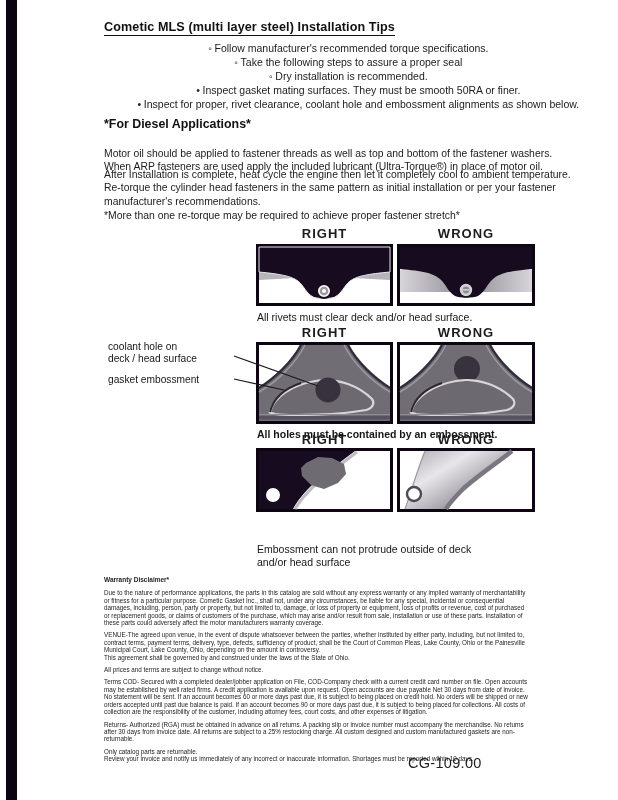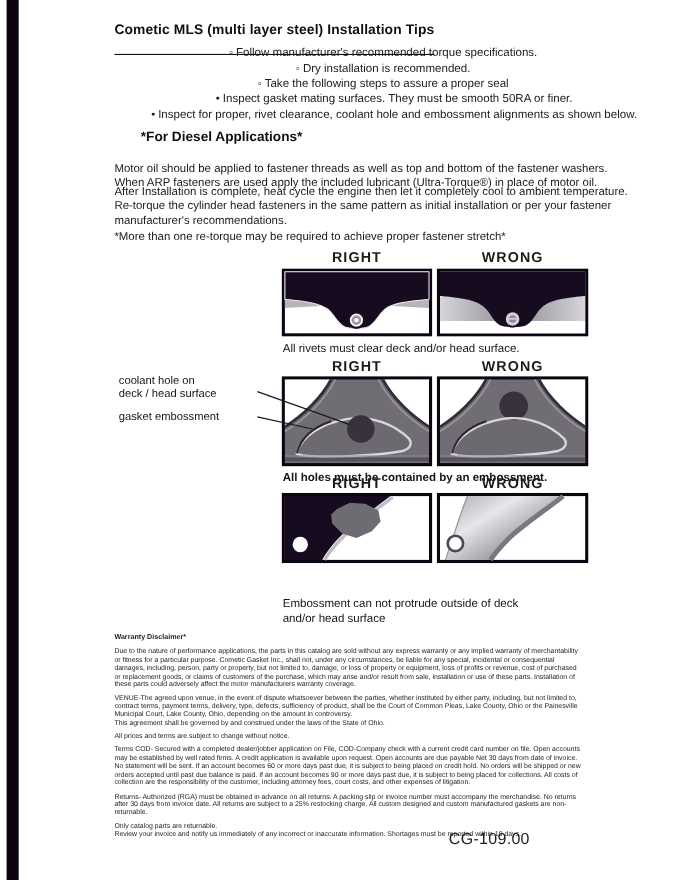--- a/index.html
+++ b/index.html
@@ -1,26 +1,26 @@
 <!DOCTYPE html>
 <html><head>
 <meta charset="utf-8">
 <style>
   html,body{margin:0;padding:0;background:#fff;}
   .page{position:relative;width:618px;height:800px;background:#ffffff;overflow:hidden;
         font-family:"Liberation Sans",sans-serif;color:#1b1b1b;}
   .abs{position:absolute;}
   .edge-bar{left:6px;top:0;width:11px;height:800px;background:#0b0410;}
   .title{left:104px;top:20px;font-size:12.6px;font-weight:bold;color:#111;
-         border-bottom:1.6px solid #111;padding-bottom:15px;letter-spacing:.1px;}
+         border-bottom:1.6px solid #111;padding-bottom:1px;letter-spacing:.1px;}
   .intro{left:92px;top:41px;width:510px;font-size:10.5px;line-height:14px;}
   .intro .row{white-space:nowrap;text-align:center;}
   .intro .sub{margin-left:20px;}
   .mark{display:inline-block;width:9px;color:#222;}
-  .diesel-h{left:104px;top:117px;font-size:12.4px;font-weight:bold;color:#111;margin-left:24px;}
+  .diesel-h{left:104px;top:117px;font-size:12.4px;font-weight:bold;color:#111;}
   .para{left:104px;width:478px;font-size:10.4px;line-height:13.4px;}
   .p1{top:135px;margin-top:12px;}
   .p2{top:168px;}
   .note{left:104px;top:210px;font-size:10.4px;}
   .dlabel{font-size:13px;font-weight:600;letter-spacing:1px;color:#1c1c1c;text-align:center;}
   .lbl-r1a{left:256px;top:226px;width:137px;}
   .lbl-r1b{left:397px;top:226px;width:138px;}
   .lbl-r2a{left:256px;top:325px;width:137px;}
   .lbl-r2b{left:397px;top:325px;width:138px;}
   .lbl-r3a{left:256px;top:432px;width:137px;}
@@ -50,22 +50,22 @@
 <body>
 
 <div class="page">
 
   <div class="abs edge-bar"></div>
 
   <div class="abs title">Cometic MLS (multi layer steel) Installation Tips</div>
 
   <div class="abs intro">
     <div class="row"><span class="mark">◦</span><span>Follow manufacturer's recommended torque specifications.</span></div>
+    <div class="row"><span class="mark">◦</span><span>Take the following steps to assure a proper seal</span></div>
     <div class="row"><span class="mark">◦</span><span>Dry installation is recommended.</span></div>
-    <div class="row"><span class="mark">◦</span><span>Take the following steps to assure a proper seal</span></div>
     <div class="row sub"><span class="mark">•</span><span>Inspect gasket mating surfaces.  They must be smooth 50RA or finer.</span></div>
     <div class="row sub"><span class="mark">•</span><span>Inspect for proper, rivet clearance, coolant hole and embossment alignments as shown below.</span></div>
   </div>
 
   <div class="abs diesel-h">*For Diesel Applications*</div>
   <div class="abs para p1">Motor oil should be applied to fastener threads as well as top and bottom of the fastener washers. When ARP fasteners are used apply the included lubricant (Ultra-Torque®) in place of motor oil.</div>
   <div class="abs note">*More than one re-torque may be required to achieve proper fastener stretch*</div>
   <div class="abs para p2">After Installation is complete, heat cycle the engine then let it completely cool to ambient temperature. Re-torque the cylinder head fasteners in the same pattern as initial installation or per your fastener manufacturer's recommendations.</div>
 
   <div class="abs dlabel lbl-r1a">RIGHT</div>

